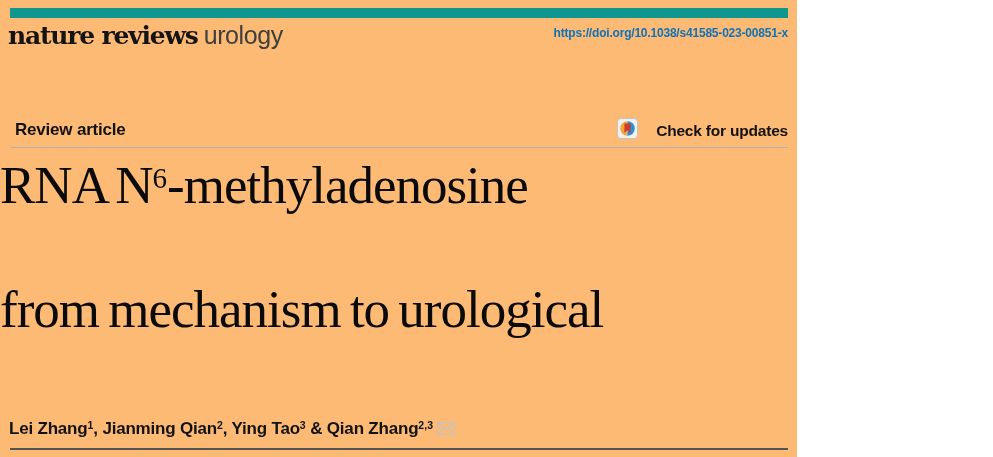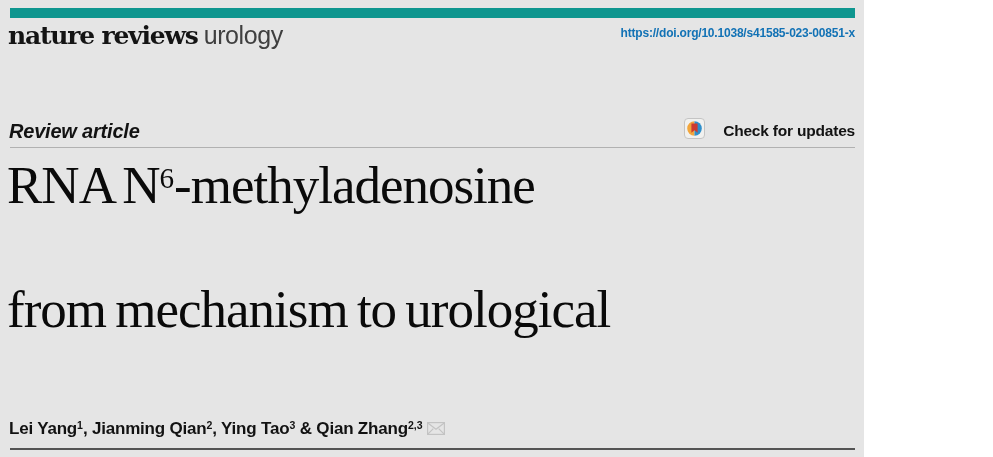--- a/index.html
+++ b/index.html
@@ -7,22 +7,22 @@
     --link-blue:#1272B5;
     --specialty-gray:#3F3F3F;
     --light-rule:#B1B1B1;
     --dark-rule:#545454;
     --ink:#0D0D0D;
   }
   *{margin:0;padding:0;box-sizing:border-box;}
   html,body{background:#fff;}
   .page{
     position:relative;
-    width:864px;height:457px;
-    background:#e5e5e5;
+    width:797px;height:457px;
+    background:#fdba74;
     overflow:hidden;
     font-family:"Liberation Sans", sans-serif;
     color:var(--ink);
   }
   .brand-bar{
     position:absolute;left:10px;right:9px;top:8px;height:10px;
     background:var(--brand-teal);
   }
   .masthead{
     position:absolute;left:8px;top:21px;
@@ -45,41 +45,40 @@
   }
   .doi-link{
     position:absolute;right:9px;top:26px;
     font-size:12px;font-weight:700;
     letter-spacing:-0.2px;
     color:var(--link-blue);
     text-decoration:none;
     white-space:nowrap;
   }
   .kicker{
-    position:absolute;left:9px;top:120px;
-    font-size:20px;font-weight:700;color:#121212;
+    position:absolute;left:15px;top:120px;
+    font-size:17px;font-weight:700;color:#121212;
     letter-spacing:-0.2px;
-    font-style:italic;
   }
   .check-updates{
     position:absolute;right:9px;top:118px;
     display:flex;align-items:center;gap:18px;
     font-size:15.5px;font-weight:700;color:#121212;
     letter-spacing:-0.2px;
     cursor:pointer;
     background:none;border:none;
     font-family:"Liberation Sans", sans-serif;
   }
   .crossmark{display:block;}
   .rule-light{
     position:absolute;left:10px;right:9px;top:147px;height:1px;
     background:var(--light-rule);
   }
   .article-title{
-    position:absolute;left:7px;top:156px;right:9px;
+    position:absolute;left:0;top:156px;right:9px;
     font-family:"Liberation Serif", serif;
     font-weight:400;
     font-size:53px;
     line-height:58px;
     letter-spacing:-1px;
     word-spacing:-3px;
     color:#0A0A0A;
   }
   .article-title .t-sup{
     font-size:0.55em;
@@ -137,21 +136,21 @@
 
   <div class="rule-light"></div>
 
   <h1 class="article-title">
     <span>RNA N</span><span class="t-sup">6</span><span>-methyladenosine</span><br>
     <br>
     <span>from mechanism to urological</span>
   </h1>
 
   <div class="author-line">
-    <span><span>Lei Yang</span><span class="a-sup">1</span><span>, </span></span><span><span>Jianming Qian</span><span class="a-sup">2</span><span>, </span></span><span><span>Ying Tao</span><span class="a-sup">3</span><span> &amp; </span></span><span><span>Qian Zhang</span><span class="a-sup">2,3</span></span><span class="email-icon">
+    <span><span>Lei Zhang</span><span class="a-sup">1</span><span>, </span></span><span><span>Jianming Qian</span><span class="a-sup">2</span><span>, </span></span><span><span>Ying Tao</span><span class="a-sup">3</span><span> &amp; </span></span><span><span>Qian Zhang</span><span class="a-sup">2,3</span></span><span class="email-icon">
       <svg width="18" height="13" viewBox="0 0 18 13" aria-hidden="true">
         <rect x="0.6" y="0.6" width="16.8" height="11.8" fill="none" stroke="#C3C3C3" stroke-width="1.2"></rect>
         <path d="M0.8 0.9 L9 7.2 L17.2 0.9" fill="none" stroke="#C3C3C3" stroke-width="1.2"></path>
         <path d="M0.8 12.1 L6.3 6.6 M17.2 12.1 L11.7 6.6" fill="none" stroke="#C3C3C3" stroke-width="1.2"></path>
       </svg>
     </span>
   </div>
 
   <div class="rule-dark"></div>
 

